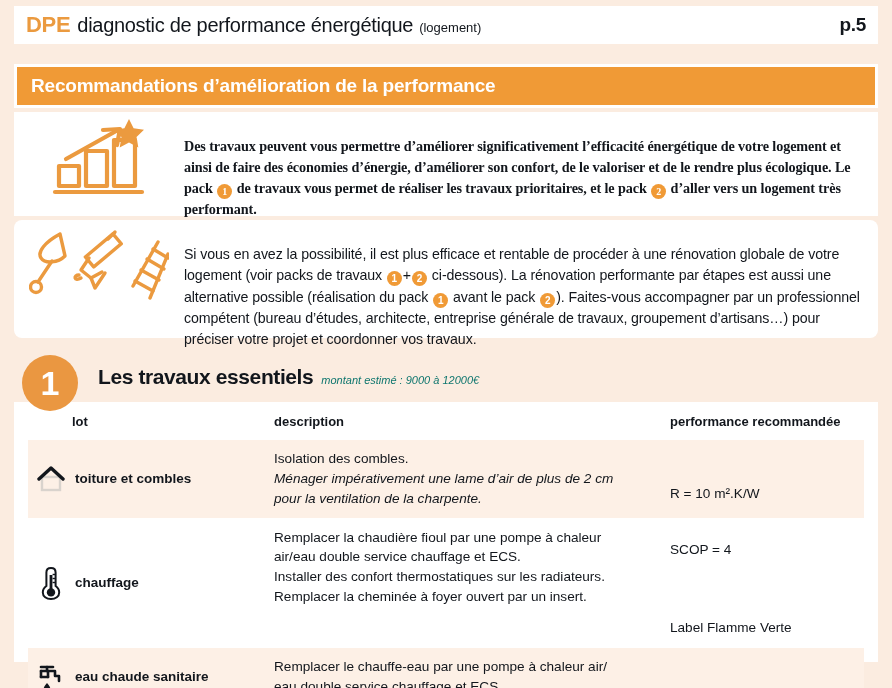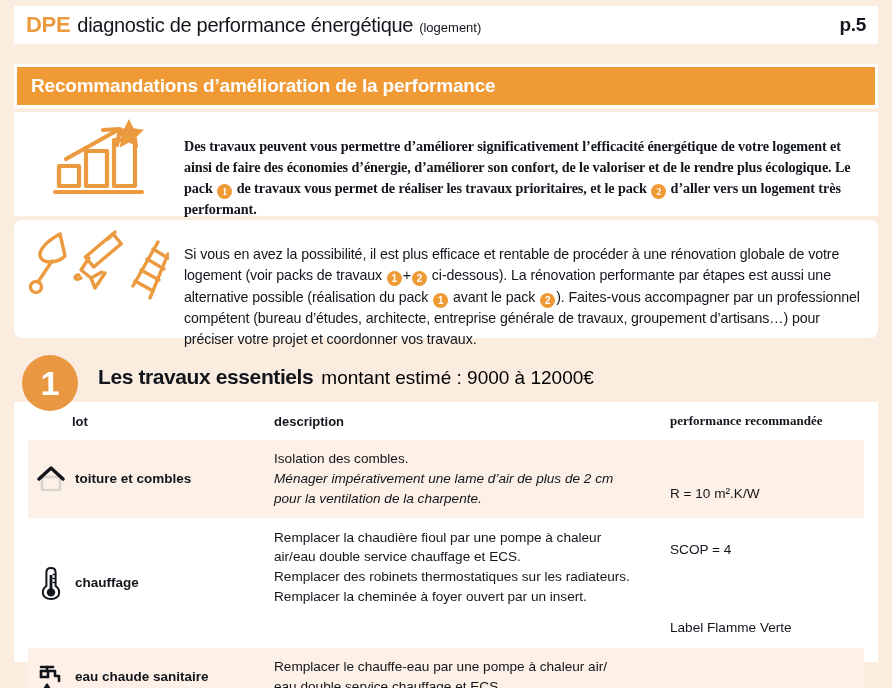--- a/index.html
+++ b/index.html
@@ -175,23 +175,24 @@
     align-items: baseline;
     z-index: 4;
   }
   .section-title {
     font-size: 21px;
     font-weight: bold;
     color: #12161c;
     letter-spacing: -0.4px;
   }
   .section-amount {
-    font-size: 19px;
-    color: #000000;
+    font-size: 11px;
+    color: #0f766e;
     margin-left: 8px;
+    font-style: italic;
   }
 
   
   .table-card {
     position: absolute;
     left: 14px;
     top: 402px;
     width: 864px;
     height: 260px;
     background: #ffffff;
@@ -203,21 +204,21 @@
     height: 38px;
     align-items: center;
   }
   .th {
     font-size: 13px;
     font-weight: bold;
     color: #12161c;
   }
   .col-lot   { flex: 0 0 246px; padding-left: 44px; box-sizing: border-box; }
   .col-desc  { flex: 0 0 396px; box-sizing: border-box; }
-  .col-perf  { flex: 1; box-sizing: border-box; font-family: Liberation Serif, serif; }
+  .col-perf  { flex: 1; box-sizing: border-box; }
 
   .trow {
     display: flex;
     align-items: stretch;
     border-bottom: 1px solid #ffffff;
   }
   .trow.alt { background: #fdf0e6; }
   .trow.plain { background: #ffffff; }
 
   .cell-lot {
@@ -383,21 +384,21 @@
           <line x1="11.6" y1="8.5" x2="14.2" y2="8.5" stroke="#12161c" stroke-width="1.4"></line>
           <line x1="11.6" y1="12.5" x2="14.2" y2="12.5" stroke="#12161c" stroke-width="1.4"></line>
           <line x1="11.6" y1="16.5" x2="14.2" y2="16.5" stroke="#12161c" stroke-width="1.4"></line>
         </svg>
       </span>
       <span class="lot-label">chauffage</span>
     </div>
     <div class="cell-desc">
       <div class="desc-line">Remplacer la chaudière fioul par une pompe à chaleur</div>
       <div class="desc-line">air/eau double service chauffage et ECS.</div>
-      <div class="desc-line">Remplacer des robinets thermostatiques sur les radiateurs.</div>
+      <div class="desc-line">Installer des confort thermostatiques sur les radiateurs.</div>
       <div class="desc-line">Remplacer la cheminée à foyer ouvert par un insert.</div>
     </div>
     <div class="cell-perf">
       <div class="perf-line">SCOP = 4</div>
       <div class="perf-spacer"></div>
       <div class="perf-spacer"></div>
       <div class="perf-line">Label Flamme Verte</div>
     </div>
   </div>
 

